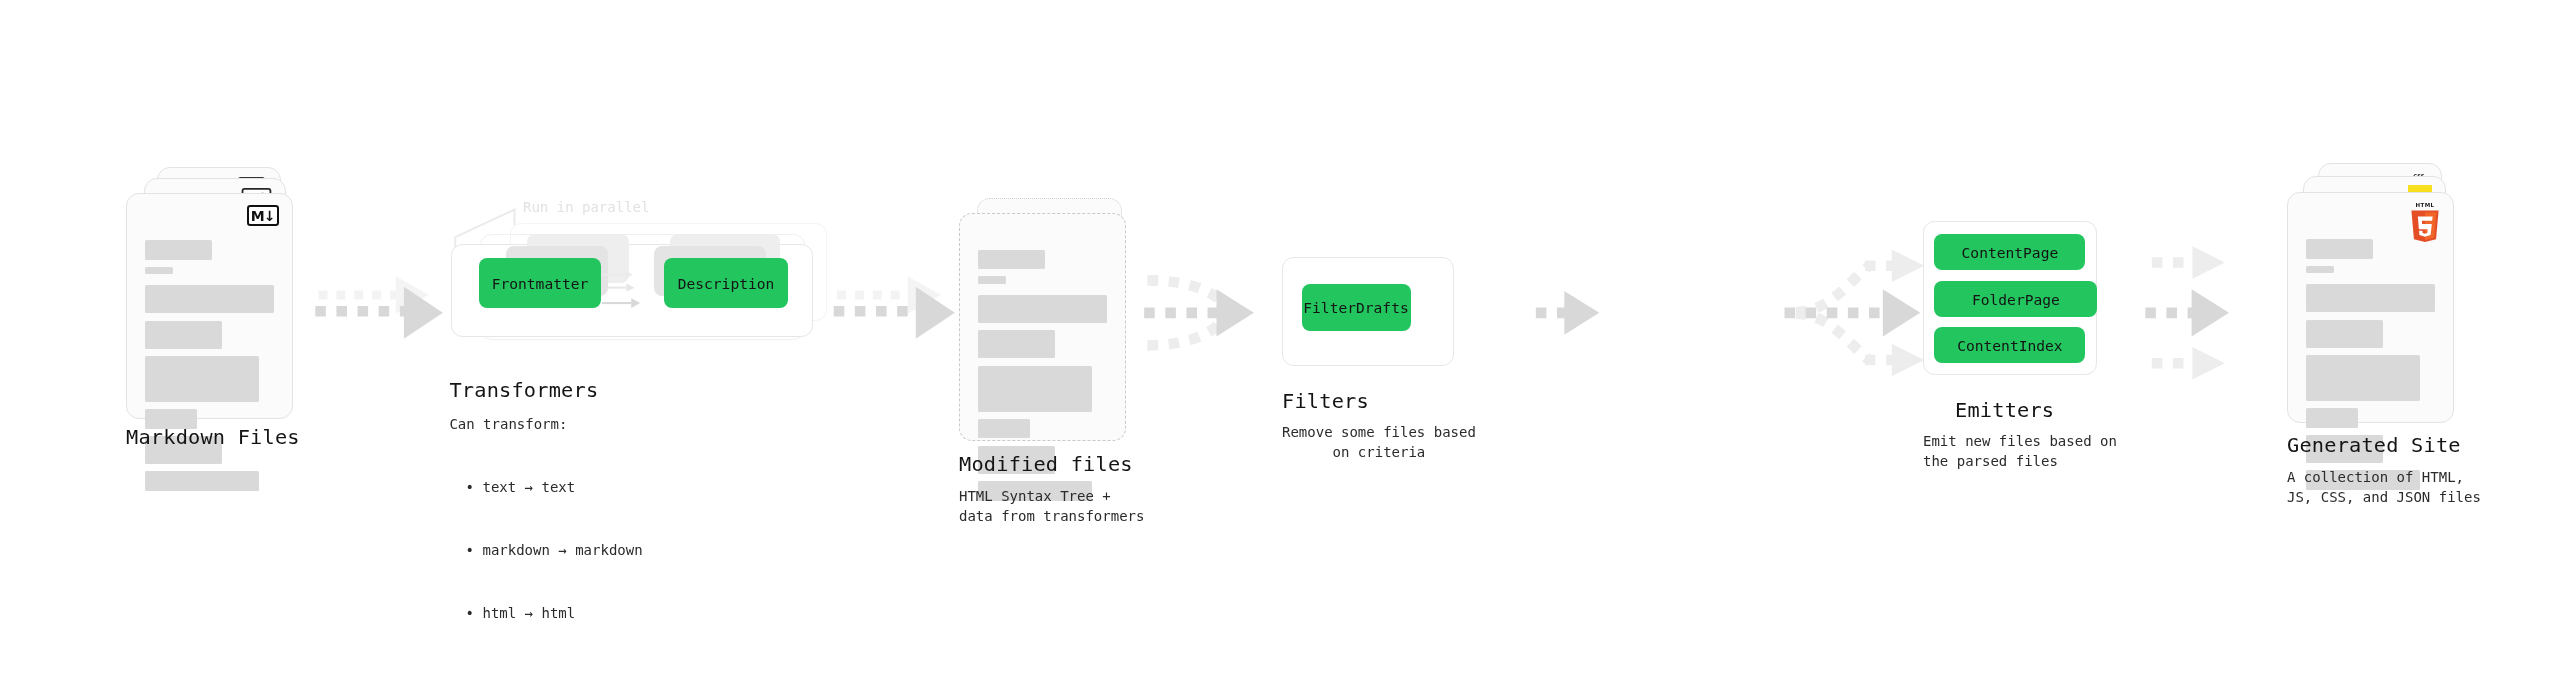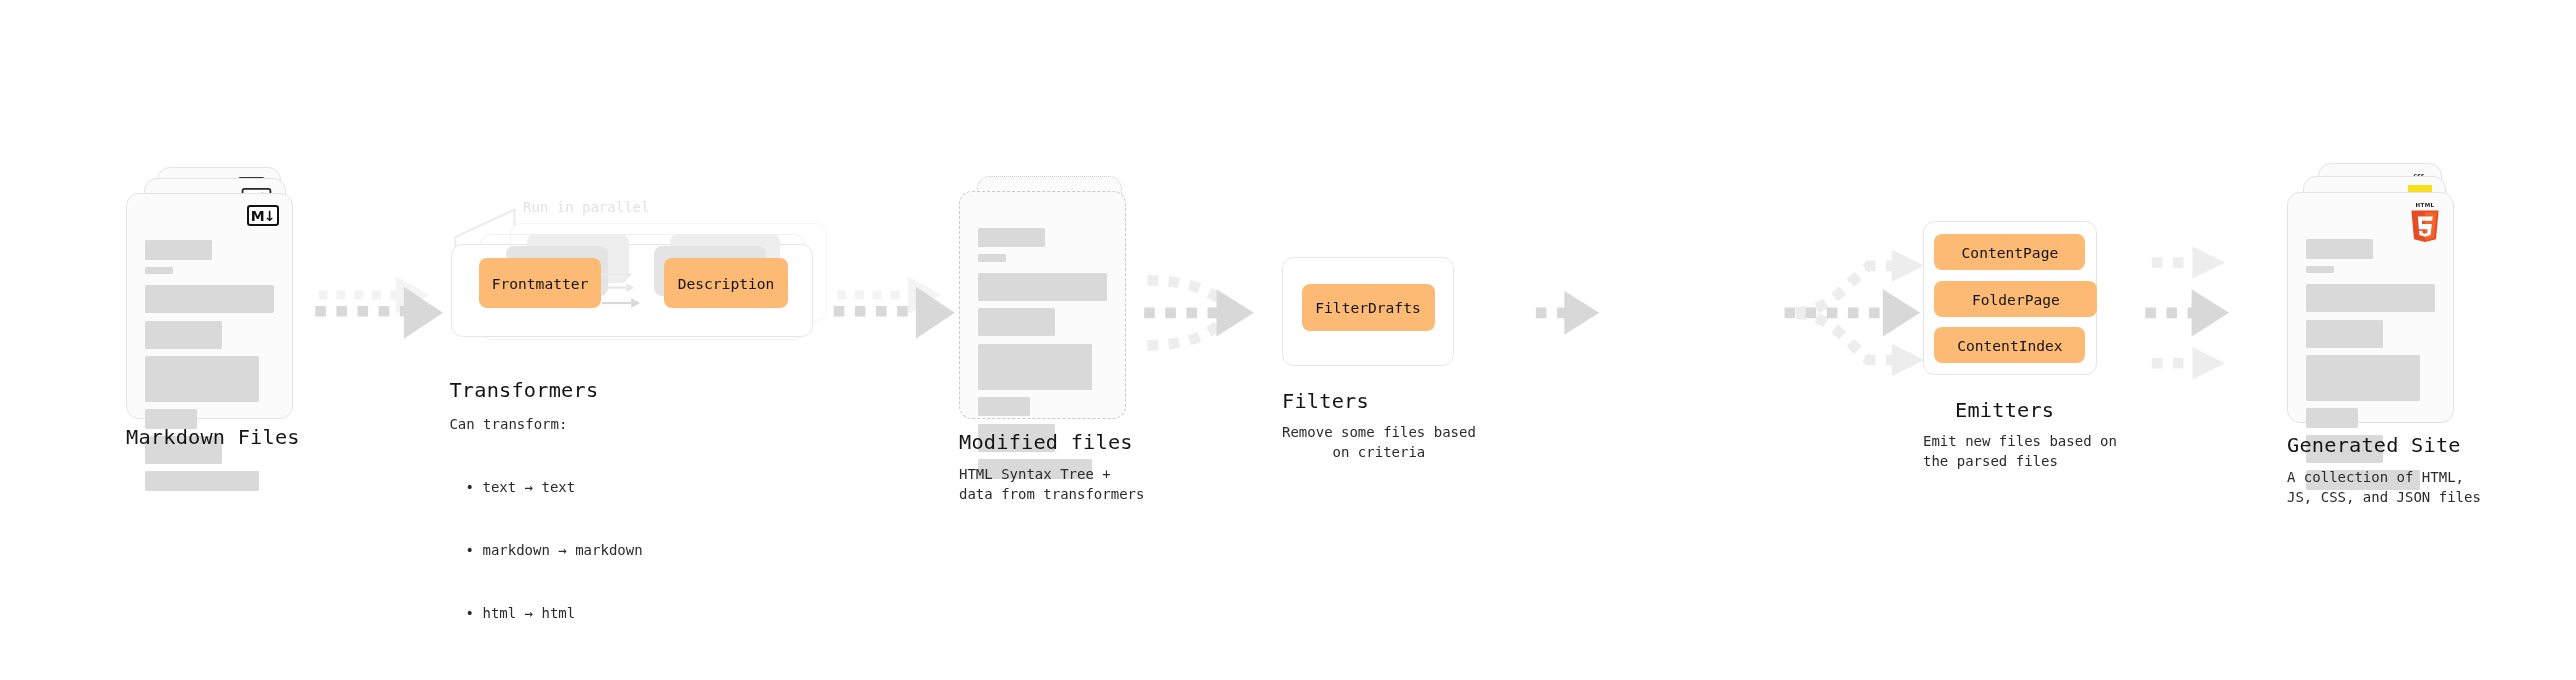--- a/index.html
+++ b/index.html
@@ -110,21 +110,21 @@
     border: 1.6px solid #e6e6e6;
     border-radius: 11.4px;
     background: #ffffff;
     box-sizing: border-box;
   }
   .groupbox.ghost1 { border-color: #f0f0f0; background: transparent; }
   .groupbox.ghost2 { border-color: #f4f4f4; background: transparent; }
 
   .chip {
     position: absolute;
-    background: #fdba74;
+    background: #22c55e;
     border-radius: 8.1px;
     display: flex;
     align-items: center;
     justify-content: center;
     font-size: 14.6px;
     color: #141414;
     box-sizing: border-box;
     white-space: nowrap;
   }
   .chip.ghost1 { background: #e4e4e4; color: transparent; }
@@ -282,21 +282,21 @@
 
     <div class="label-sub" style="position:absolute; left:-1.6px; top:219px;">Can transform:</div>
 
     <div class="label-list" style="position:absolute; left:14.6px; top:240px;">
       <div>• text → text</div>
       <div>• markdown → markdown</div>
       <div>• html → html</div>
     </div>
   </div>
 
-  <div class="stage-col" style="left:959px; top:176px;">
+  <div class="stage-col" style="left:959px; top:198px;">
     <div class="docstack" style="width:175px; height:244px;">
       <div class="doc dotted" style="left:18px; top:0px; width:145px; height:37px;"></div>
       <div class="doc dashed" style="left:0px; top:14.6px; width:167px; height:228px;">
         <div class="doc-body" style="top:36px;">
           <div class="bar" style="width:52%;  height:19.5px;"></div>
           <div class="bar" style="width:22%;  height:7.3px;"></div>
           <div class="bar" style="width:100%; height:28px; margin-top:11.4px;"></div>
           <div class="bar" style="width:60%;  height:28px;"></div>
           <div class="bar" style="width:88%;  height:46px;"></div>
           <div class="bar" style="width:40%;  height:19.5px;"></div>
@@ -306,21 +306,21 @@
       </div>
     </div>
 
     <div class="label-title" style="position:absolute; left:0px; top:254px;">Modified files</div>
     <div class="label-sub" style="position:absolute; left:0px; top:288px;">HTML Syntax Tree +
 data from transformers</div>
   </div>
 
   <div class="stage-col" style="left:1282px; top:257px;">
     <div class="groupbox" style="left:0px; top:0px; width:172px; height:109px;"></div>
-    <div class="chip" style="left:19.5px; top:27px; width:133px; height:47px;">FilterDrafts</div>
+    <div class="chip" style="left:19.5px; top:27px; width:109px; height:47px;">FilterDrafts</div>
 
     <div class="label-title" style="position:absolute; left:0px; top:132px;">Filters</div>
     <div class="label-sub" style="position:absolute; left:0px; top:165px;text-align:center;">Remove some files based
 on criteria</div>
   </div>
 
 
   <div class="stage-col" style="left:1923px; top:221px;">
     <div class="groupbox" style="left:0px; top:0px; width:174px; height:154px;"></div>
 

